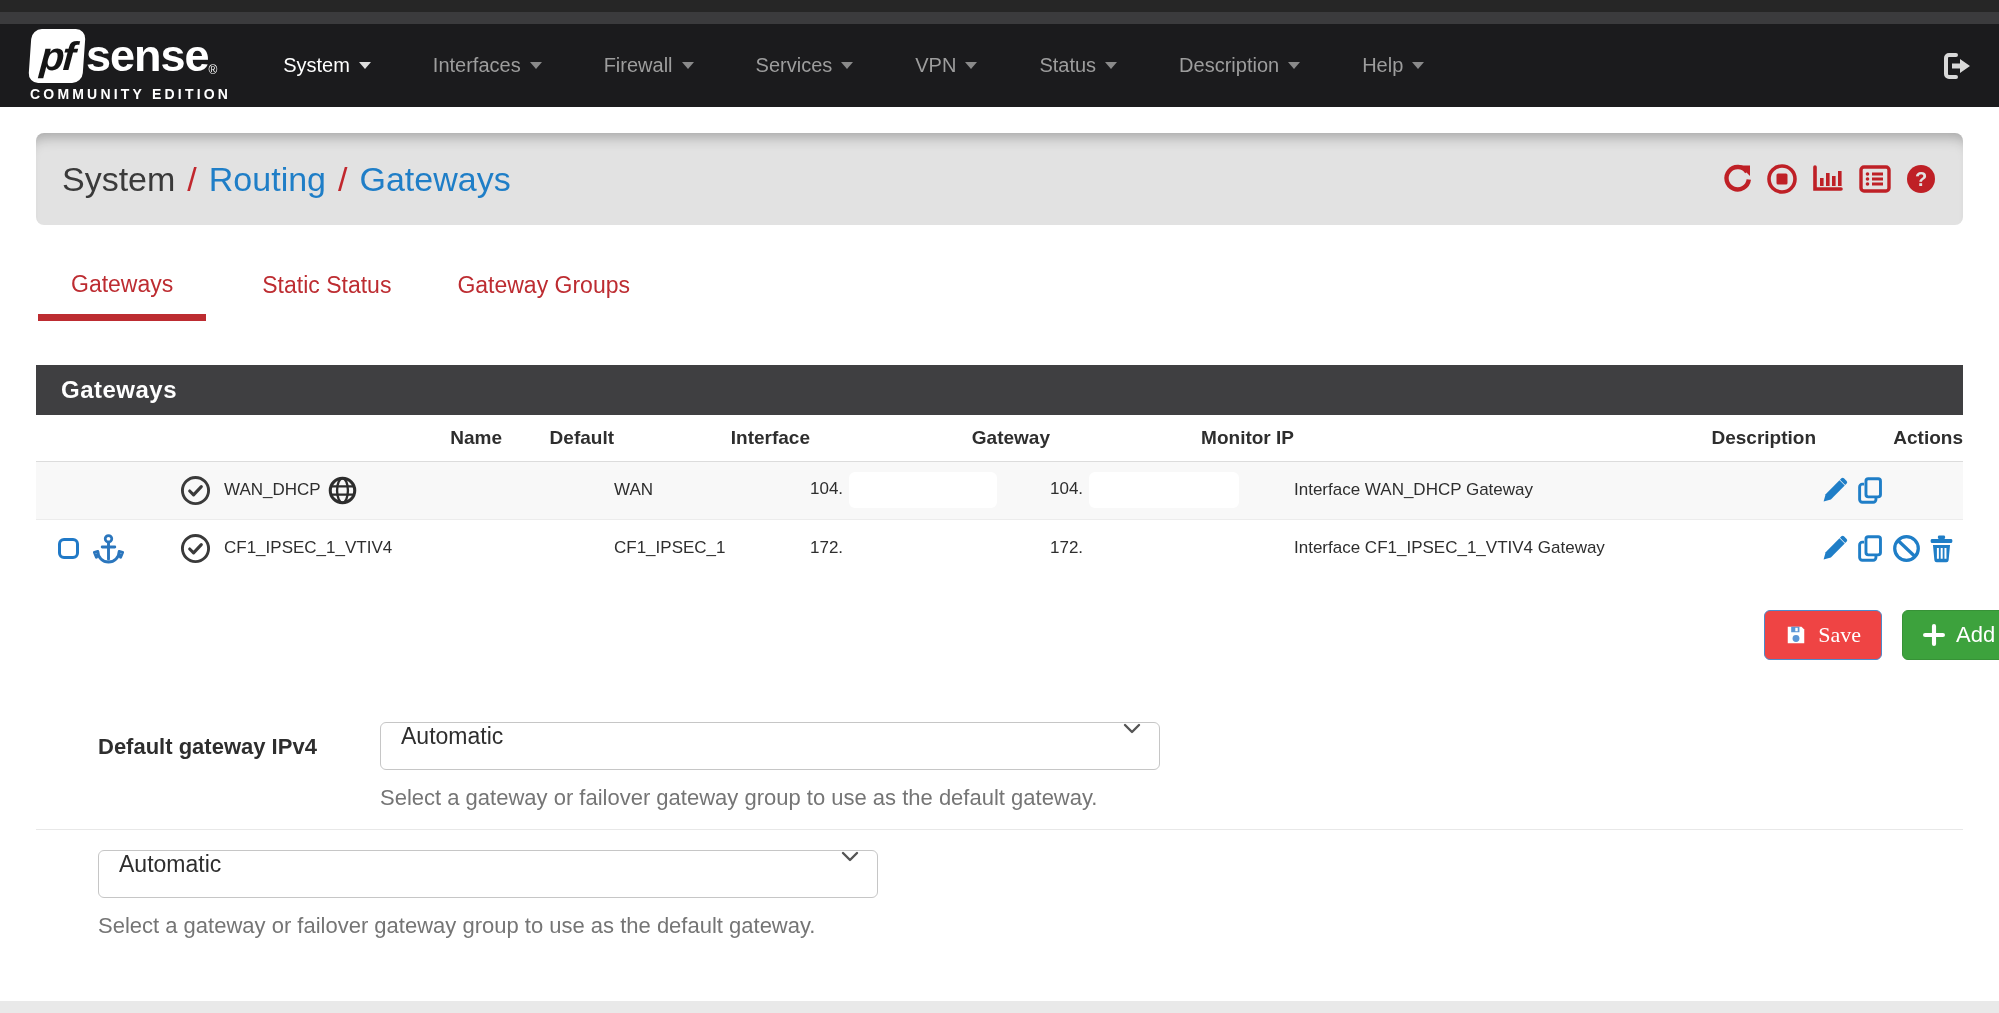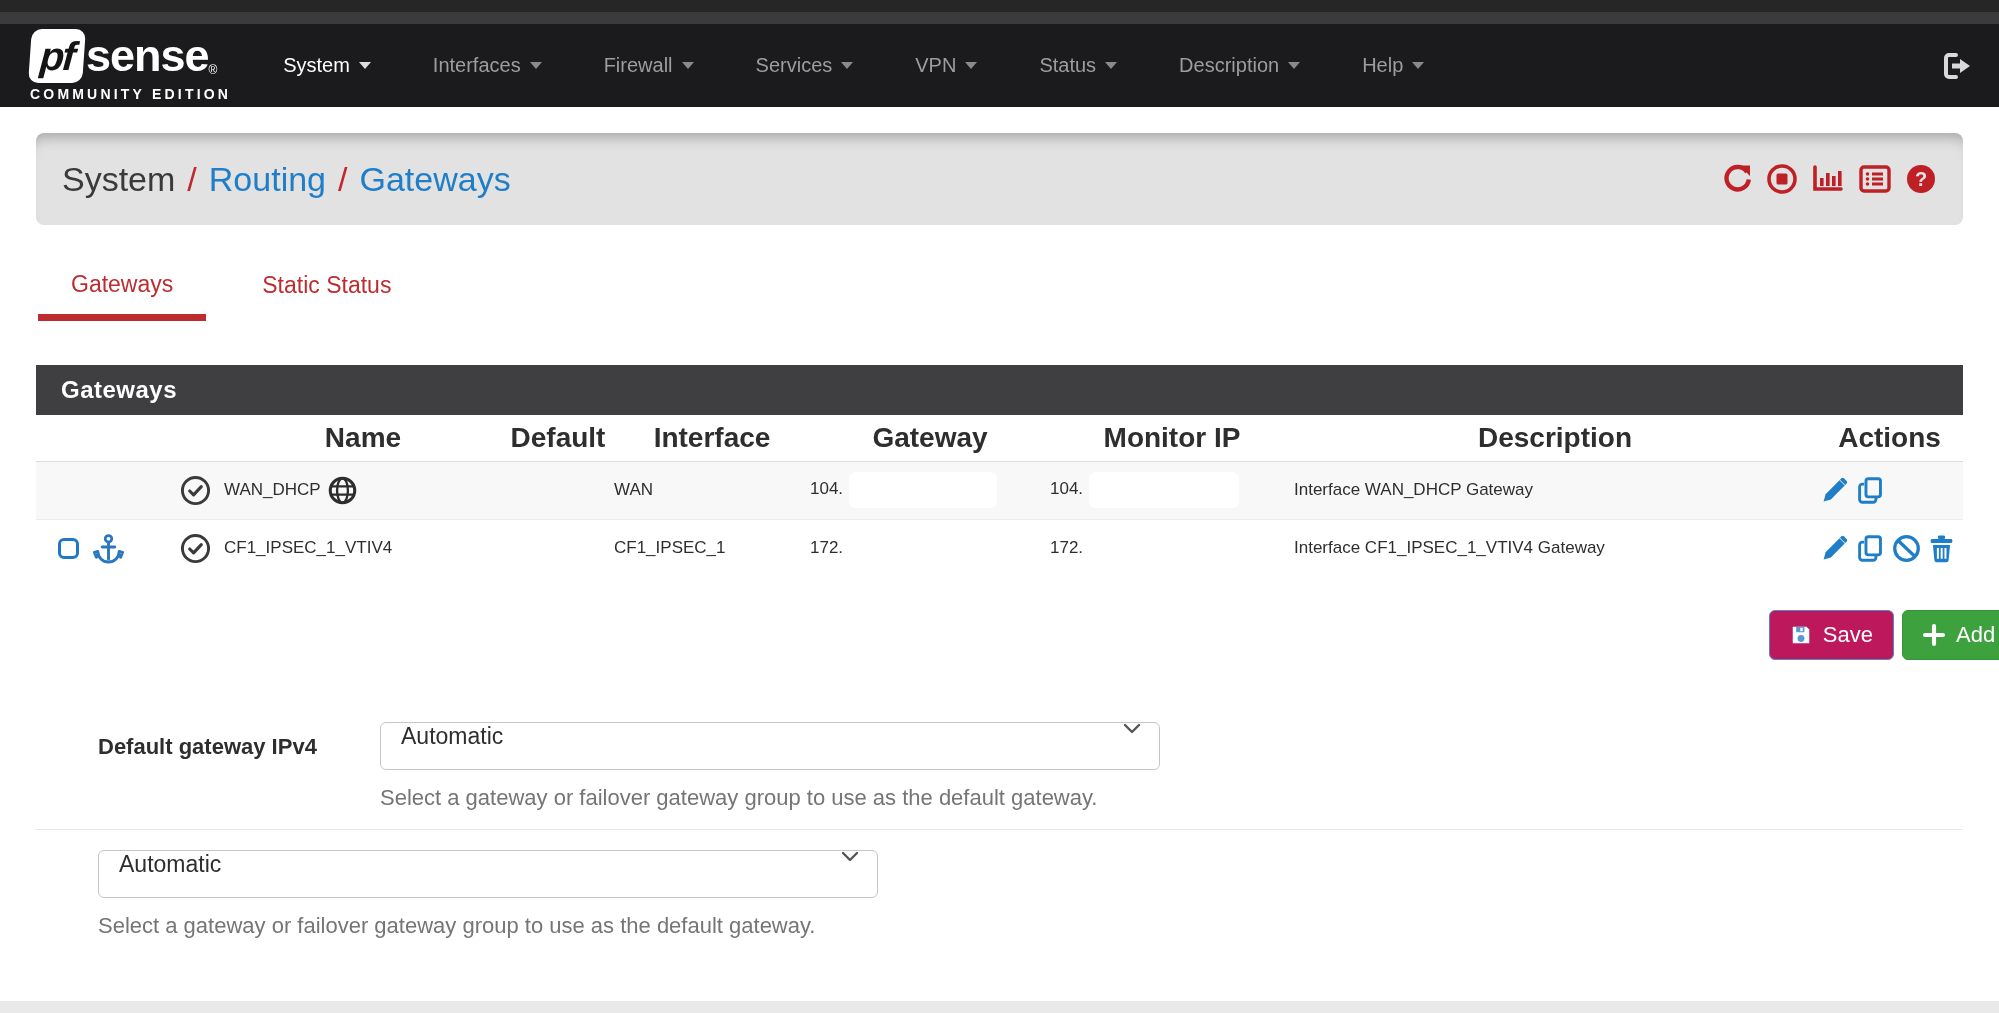--- a/index.html
+++ b/index.html
@@ -41,37 +41,37 @@
 
   
   .panel { margin:0 36px; }
   .panel-hd { height:50px; background:#3f3f41; color:#fff; font-weight:bold; font-size:24px;
               display:flex; align-items:center; padding-left:25px; letter-spacing:.5px; }
   .p1 { margin-top:44px; }
   .p2 { margin-top:42px; }
 
   
   table.gw { width:100%; border-collapse:collapse; table-layout:fixed; background:#fff; }
-  table.gw th { text-align:center; font-size:28px; color:#2e2e2e; height:46px; font-weight:bold; border-bottom:1px solid #dcdcdc; }
+  table.gw th { text-align:right; font-size:19px; color:#2e2e2e; height:46px; font-weight:bold; border-bottom:1px solid #dcdcdc; }
   table.gw td { height:58px; font-size:17px; color:#2e2e2e; vertical-align:middle; }
   tr.r1 td { background:#f8f8f8; }
   tr.r2 td { background:#ffffff; border-top:1px solid #ececec; }
   .cell-sel { display:flex; align-items:center; gap:14px; padding-left:22px; }
   .chkbox { width:21px; height:21px; border:3.5px solid #2079c7; border-radius:6px; cursor:pointer; }
   .status-wrap { display:flex; justify-content:center; }
   .name-wrap { display:flex; align-items:center; gap:7px; }
   .redact { display:inline-block; width:148px; height:36px; background:#fff; border-radius:6px; vertical-align:middle; margin-left:6px; }
   .acticons { display:flex; align-items:center; gap:7px; color:#1f7ec7; padding-left:4px; }
   .acticons .aicon { display:flex; cursor:pointer; }
 
   
   .btnbar { position:relative; height:50px; margin:33px 36px 0; }
   .btn { position:absolute; top:0; height:50px; border-radius:6px; display:flex; align-items:center; gap:11px;
          color:#fff; font-size:22px; padding:0 20px; cursor:pointer; border:1px solid transparent; }
-  .btn-save { right:69px; background:#be185d; border-color:#4e8aca; }
+  .btn-save { right:81px; background:#ef4444; border-color:#4e8aca;font-family:Liberation Serif, serif; }
   .btn-add { left:1866px; width:150px; background:#3da23d; border-color:#379237; }
 
   
   .fgroup { display:flex; padding:20px 0 18px 62px; }
   .fgroup + .fgroup { border-top:1px solid #e8e8e8; }
   .flabel { width:282px; font-size:22px; font-weight:bold; color:#2e2e2e; padding-top:12px; }
   .fctrl  { width:780px; }
   .select { height:48px; border:1px solid #c6c6c6; border-radius:6px; background:#fff; display:flex; 
             padding:0 18px 0 20px; font-size:23px; color:#2e2e2e; cursor:pointer; }
   .select .chev { margin-left:auto; color:#555; display:flex; }
@@ -185,20 +185,21 @@
             <circle cx="16" cy="16" r="14" fill="currentColor"></circle>
             <text x="16" y="23" font-size="20" font-weight="bold" text-anchor="middle" fill="#e2e2e2" font-family="Liberation Sans, sans-serif">?</text>
           </svg>
       </span>
     </div>
   </div>
 
   <div class="tabs">
     <div class="tab active">Gateways</div>
     <div class="tab">Static Status</div>
+    <div class="tab">Gateway Groups</div>
   </div>
 
   <div class="panel p1">
     <div class="panel-hd">Gateways</div>
     <table class="gw">
       <colgroup>
           <col style="width:130px">
           <col style="width:58px">
           <col style="width:278px">
           <col style="width:112px">

